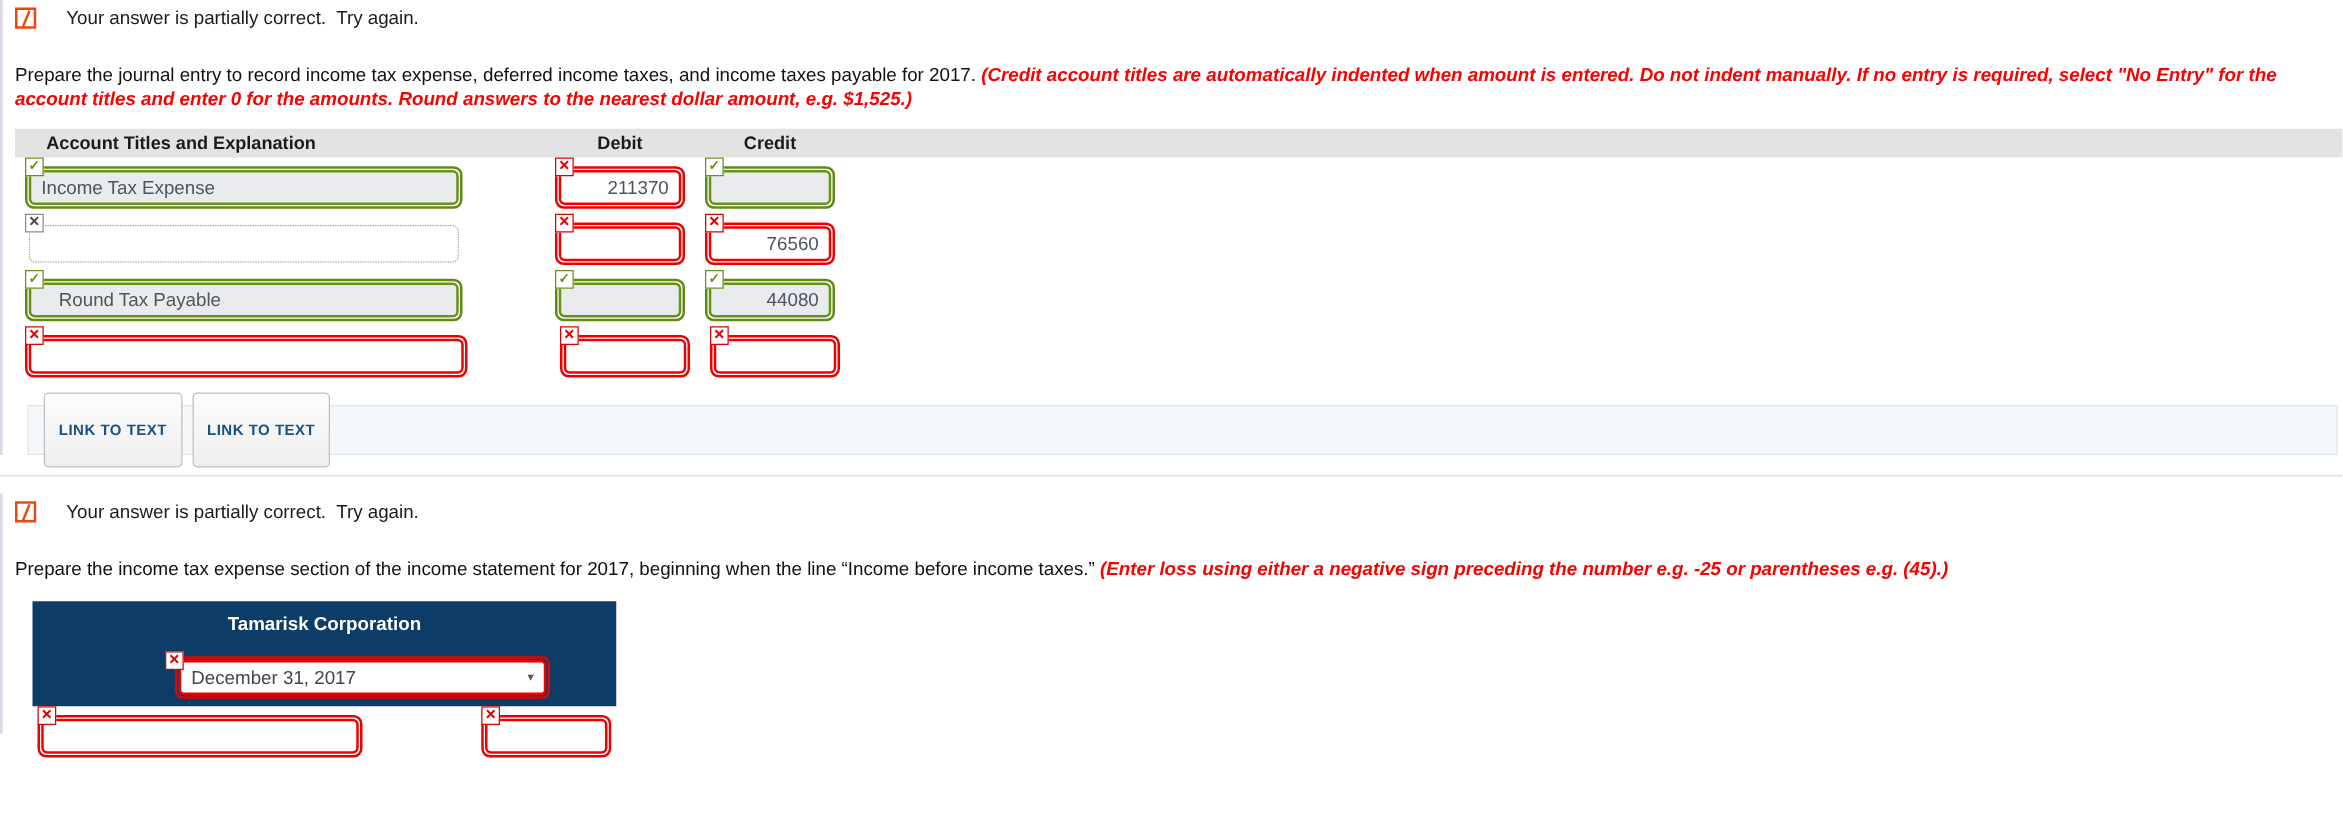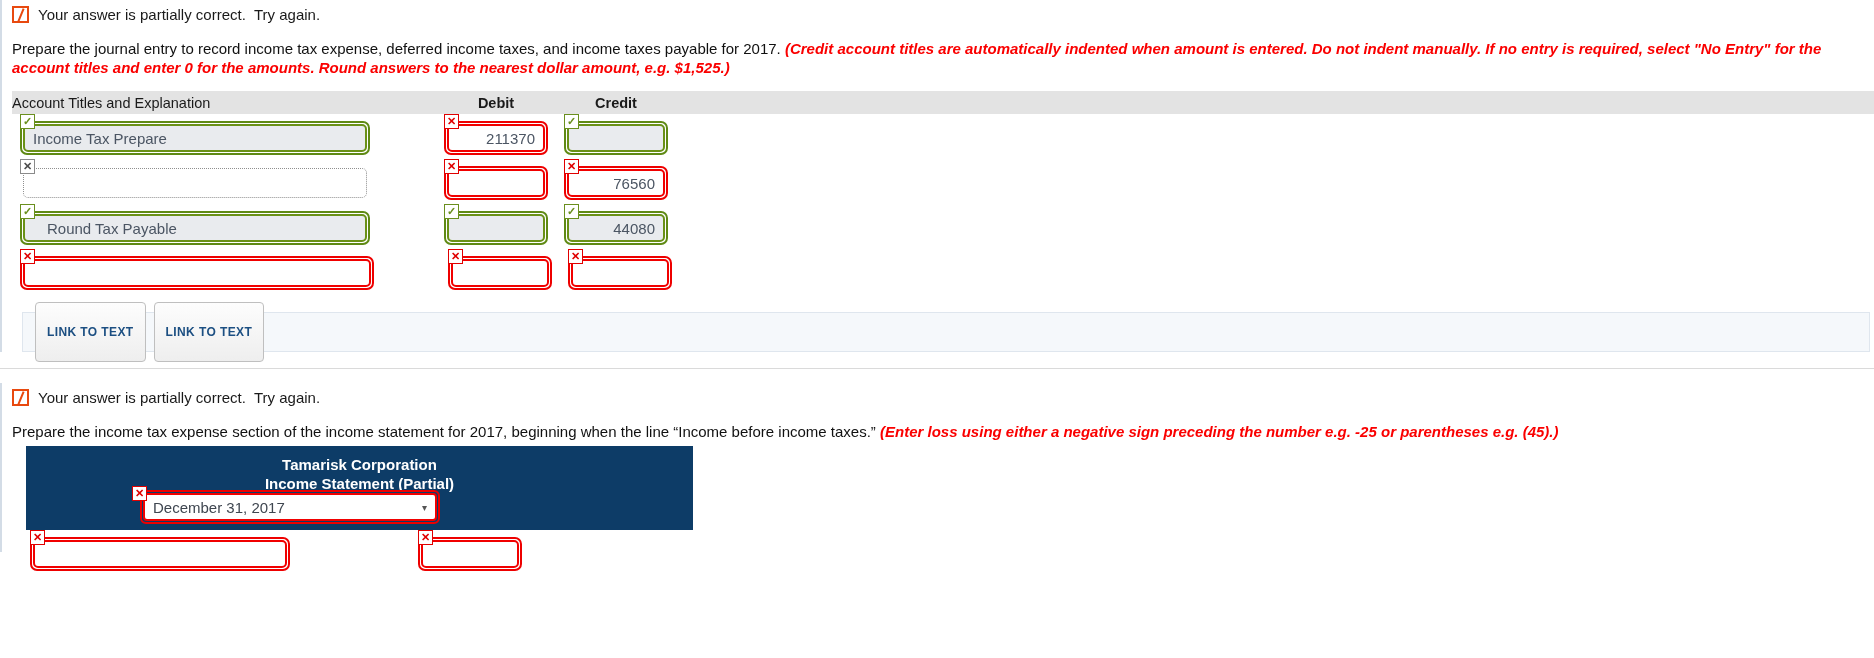--- a/index.html
+++ b/index.html
@@ -14,46 +14,46 @@
   }
   .page { position: relative; width: 1874px; height: 658px; }
 
   
   .qblock { position: relative; padding-left: 12px; }
   .leftrule {
     position: absolute; left: 0; top: 0; bottom: 0; width: 2px;
     background: #d3dce6;
   }
 
-  .status-row { display: flex; align-items: flex-end; gap: 9px; padding: 6px 0 0 0; }
+  .status-row { display: flex; align-items: flex-end; gap: 24px; padding: 6px 0 0 0; }
   .status-icon {
     width: 17px; height: 17px; flex: 0 0 17px;
     border: 2px solid #e8490f; background: #ffffff;
     position: relative;
   }
   .status-icon::after {
     content: ""; position: absolute;
     left: 6px; top: 0px; width: 2px; height: 14px;
     background: #e8490f;
     transform: rotate(22deg);
     transform-origin: center;
   }
   .status-text { font-size: 15px; color: #1a1a1a; white-space: pre; }
 
-  .prompt { font-size: 15px; line-height: 19px; color: #111; margin-top: 16px; }
+  .prompt { font-size: 15px; line-height: 19px; color: #111; margin-top: 28px; }
   .prompt em.note {
     color: #fa0000; font-style: italic; font-weight: bold;
   }
 
   
   .jtable { margin-top: 14px; }
   .jhead {
     display: flex; background: #e3e3e3; height: 23px; align-items: center;
   }
-  .jhead .c-acct { width: 424px; padding-left: 0; font-weight: normal; font-size: 14.5px; }
+  .jhead .c-acct { width: 424px; padding-left: 25px; font-weight: bold; font-size: 14.5px; }
   .jhead .c-deb  { width: 120px; text-align: center; font-weight: bold; font-size: 14.5px; }
   .jhead .c-cre  { width: 120px; text-align: center; font-weight: bold; font-size: 14.5px; }
 
   .jrow { display: flex; align-items: flex-start; height: 45px; position: relative; }
 
   .cellwrap { position: relative; }
   .cellwrap.acct { width: 424px; }
   .cellwrap.num  { width: 120px; }
 
   
@@ -99,22 +99,22 @@
     background: linear-gradient(#fdfdfd, #eeeeee);
     border: 1px solid #bfbfbf; border-radius: 4px;
     color: #1c4f82; font-weight: bold; font-size: 12px;
     letter-spacing: .4px; padding: 22px 11px; cursor: pointer;
   }
 
   .divider { margin-top: 16px; height: 1px; background: #dadada; width: 1874px; }
 
   
   .stmt {
-    margin-top: 5px; margin-left: 14px;
-    width: 667px;
+    margin-top: 16px; margin-left: 14px;
+    width: 467px;
   }
   .stmt-head {
     background: #0d3c67; color: #ffffff; text-align: center;
     padding: 9px 0 0 0; height: 84px; position: relative;
   }
   .stmt-head .l1 { font-weight: bold; font-size: 15px; line-height: 19px; }
   .stmt-head .l2 { font-weight: bold; font-size: 15px; line-height: 19px; }
 
   .selwrap { position: absolute; left: 114px; top: 40px; }
   .selring { position: absolute; left: 0; top: 4px; width: 300px; height: 34px;
@@ -154,21 +154,21 @@
       <div class="jhead">
         <div class="c-acct">Account Titles and Explanation</div>
         <div class="c-deb">Debit</div>
         <div class="c-cre">Credit</div>
       </div>
 
       <div class="jrow">
         <div class="cellwrap acct">
           <span class="badge ok">✓</span>
           <div class="ring ok" style="width:350px;height:34px;"></div>
-          <div class="fld ok" style="width:344px;">Income Tax Prepare</div>
+          <div class="fld ok" style="width:344px;">Income Tax Expense</div>
         </div>
         <div class="cellwrap num">
           <span class="badge bad">✕</span>
           <div class="ring bad" style="width:104px;height:34px;"></div>
           <div class="fld bad right" style="width:98px;">211370</div>
         </div>
         <div class="cellwrap num">
           <span class="badge ok">✓</span>
           <div class="ring ok" style="width:104px;height:34px;"></div>
           <div class="fld ok right" style="width:98px;"></div>
@@ -247,21 +247,20 @@
     </div>
 
     <div class="prompt">
       <span>Prepare the income tax expense section of the income statement for 2017, beginning when the line “Income before income taxes.”</span>
       <em class="note">(Enter loss using either a negative sign preceding the number e.g. -25 or parentheses e.g. (45).)</em>
     </div>
 
     <div class="stmt">
       <div class="stmt-head">
         <div class="l1">Tamarisk Corporation</div>
-        <div class="l2">Income Statement (Partial)</div>
 
         <div class="selwrap">
           <span class="badge bad" style="left:-8px;top:0px;">✕</span>
           <div class="selring"></div>
           <div class="sel">
             <span>December 31, 2017</span>
             <span class="caret">▾</span>
           </div>
         </div>
       </div>

